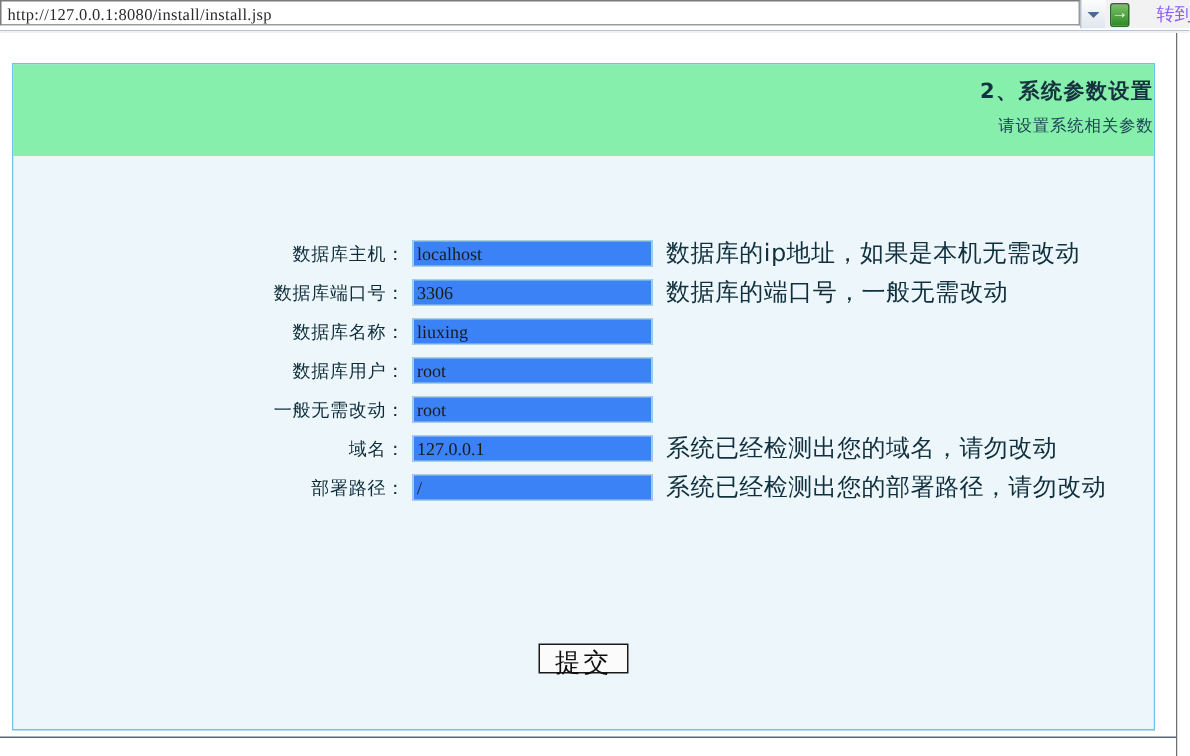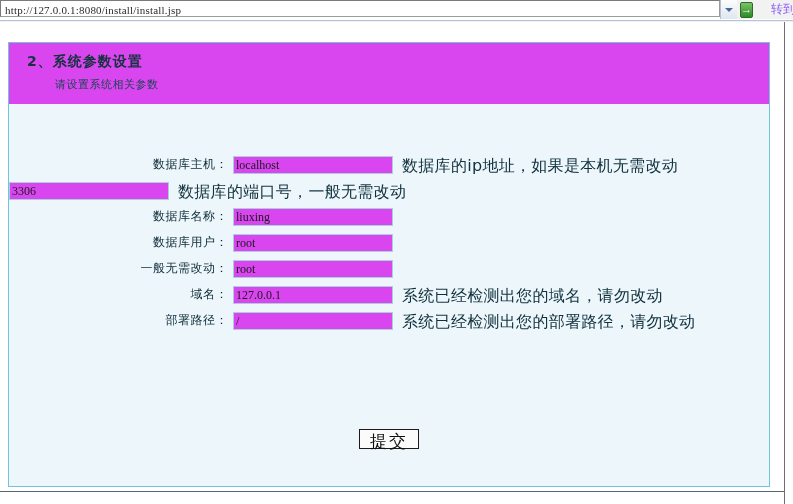--- a/index.html
+++ b/index.html
@@ -134,23 +134,24 @@
     position: absolute;
     left: 8px; top: 20px;
     width: 762px;
     height: 445px;
     border: 1px solid #6fc5dd;
     background: #eef8fc;
     box-sizing: border-box;
   }
   .panel-header {
     height: 61px;
-    background: #d946ef;
+    background: #86efac;
     box-sizing: border-box;
     padding: 8px 0 0 18px;
+    text-align: right;
   }
   .panel-title {
     font-family: "DejaVu Sans", sans-serif;
     font-size: 14px;
     font-weight: bold;
     color: #15323f;
     letter-spacing: 1px;
     line-height: 20px;
   }
   .panel-subtitle {
@@ -169,40 +170,41 @@
   }
 
   
   .form {
     position: absolute;
     left: 0; top: 52px;
     width: 100%;
   }
   .form-row {
     display: flex;
-    align-items: flex-start;
+    align-items: center;
     height: 26px;
     margin-bottom: 0px;
+    margin-left: 42px;
   }
   .row-label {
     width: 224px;
     text-align: right;
     padding-right: 5px;
     font-family: "DejaVu Sans", sans-serif;
     font-size: 12px;
     color: #0d2b38;
     letter-spacing: 0.5px;
     box-sizing: border-box;
     white-space: nowrap;
   }
   .row-input {
     width: 160px;
     height: 18px;
     border: 1px solid #a9cfdd;
-    background: #d946ef;
+    background: #3b82f6;
     font-family: "Liberation Serif", "DejaVu Serif", serif;
     font-size: 12px;
     color: #1a1a1a;
     padding: 0 2px;
     box-sizing: border-box;
     outline: none;
   }
   .row-hint {
     padding-left: 9px;
     font-family: "DejaVu Sans", sans-serif;
@@ -289,20 +291,21 @@
 
       <div class="form">
 
         <div class="form-row">
           <div class="row-label">数据库主机：</div>
           <input class="row-input" type="text" value="localhost" style="">
           <div class="row-hint">数据库的ip地址，如果是本机无需改动</div>
         </div>
 
         <div class="form-row">
+          <div class="row-label">数据库端口号：</div>
           <input class="row-input" type="text" value="3306" style="">
           <div class="row-hint">数据库的端口号，一般无需改动</div>
         </div>
 
         <div class="form-row">
           <div class="row-label">数据库名称：</div>
           <input class="row-input" type="text" value="liuxing" style="">
           <div class="row-hint"></div>
         </div>
 

